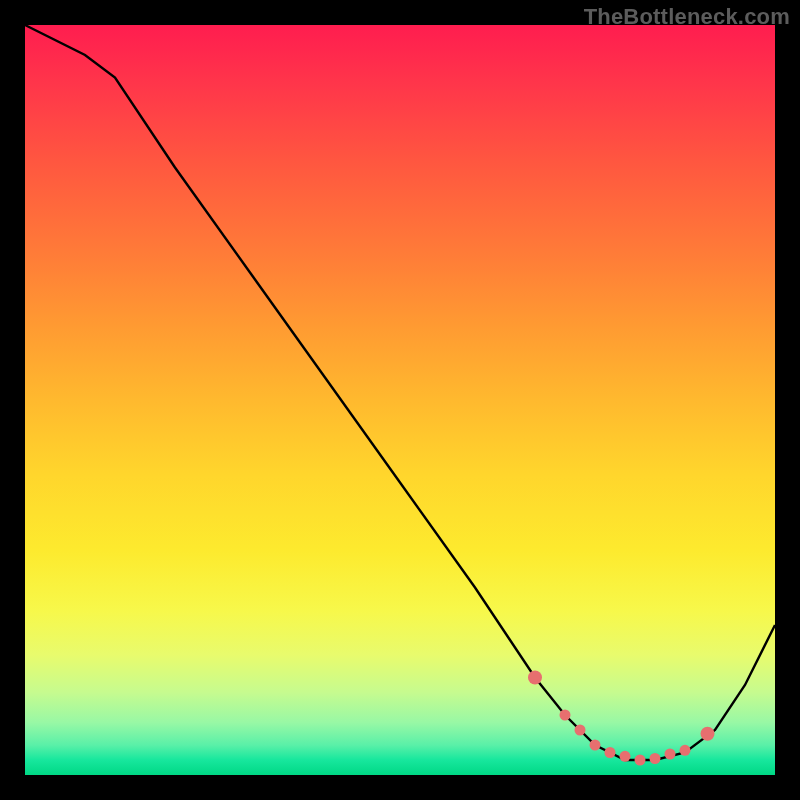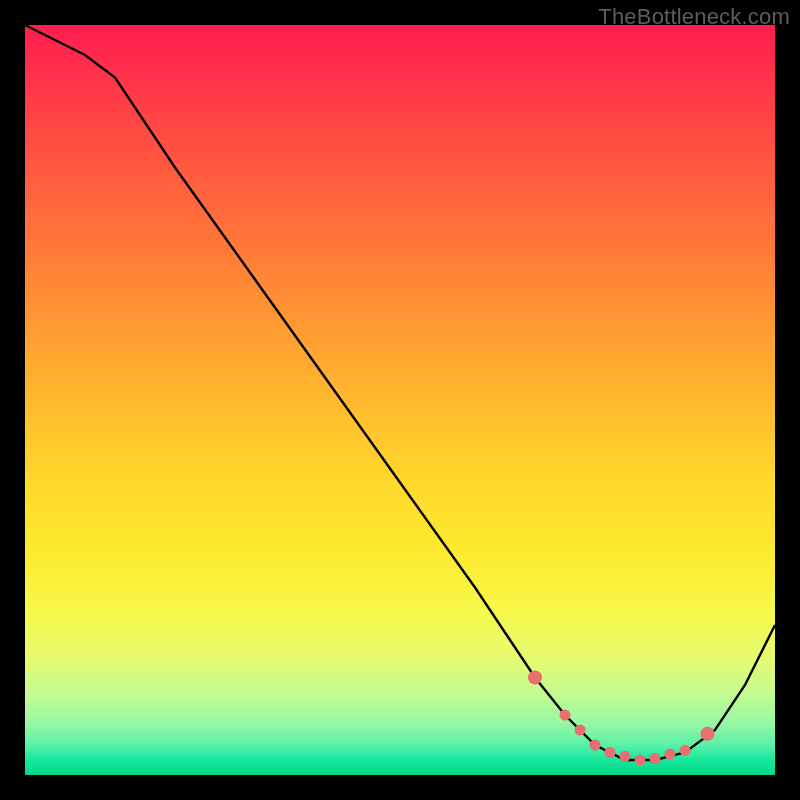--- a/index.html
+++ b/index.html
@@ -41,21 +41,21 @@
       #17e79d 98%,
       #00d885 100%
     );
   }
   .watermark {
     position: absolute;
     top: 4px;
     right: 10px;
     color: #5c5c5c;
     font-size: 22px;
-    font-weight: 400;
+    font-weight: 700;
     letter-spacing: 0.2px;
   }
   svg.curve {
     position: absolute;
     left: 0;
     top: 0;
     width: 750px;
     height: 750px;
     overflow: visible;
   }

